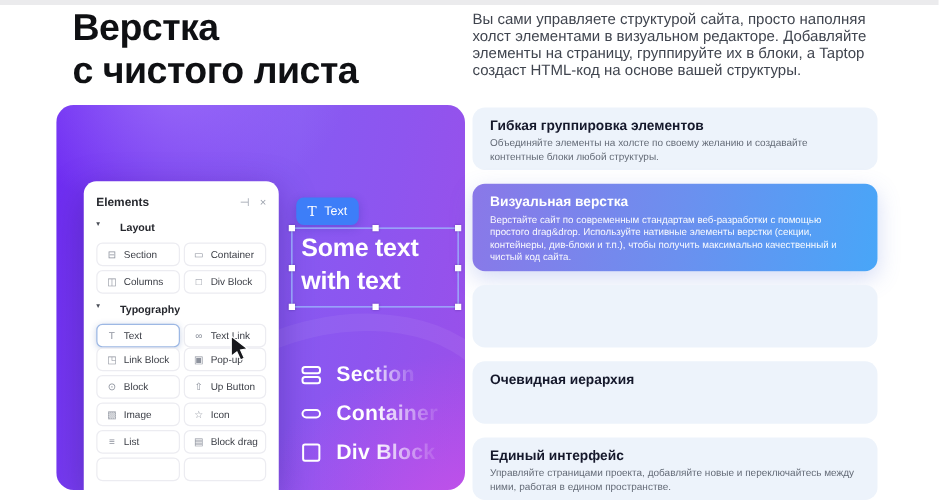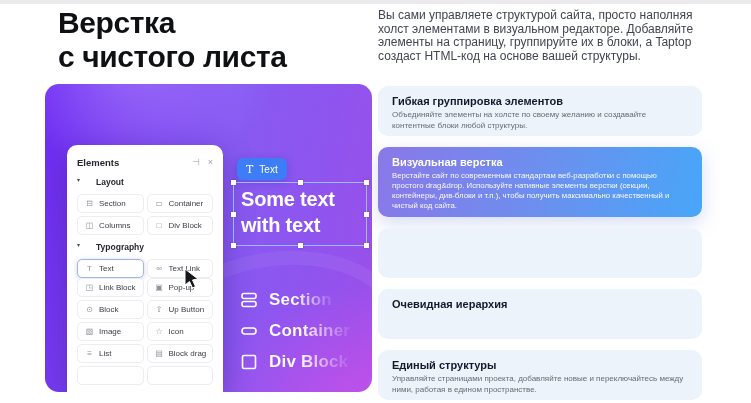--- a/index.html
+++ b/index.html
@@ -254,16 +254,16 @@
   <div class="card highlight">
     <div class="card-title">Визуальная верстка</div>
     <div class="card-body">Верстайте сайт по современным стандартам веб-разработки с помощью простого drag&amp;drop. Используйте нативные элементы верстки (секции, контейнеры, див-блоки и т.п.), чтобы получить максимально качественный и чистый код сайта.</div>
   </div>
   <div class="card plain">
   </div>
   <div class="card plain">
     <div class="card-title">Очевидная иерархия</div>
   </div>
   <div class="card plain">
-    <div class="card-title">Единый структуры</div>
+    <div class="card-title">Единый интерфейс</div>
     <div class="card-body">Управляйте страницами проекта, добавляйте новые и переключайтесь между ними, работая в едином пространстве.</div>
   </div>
 </div>
 
 </body></html>

